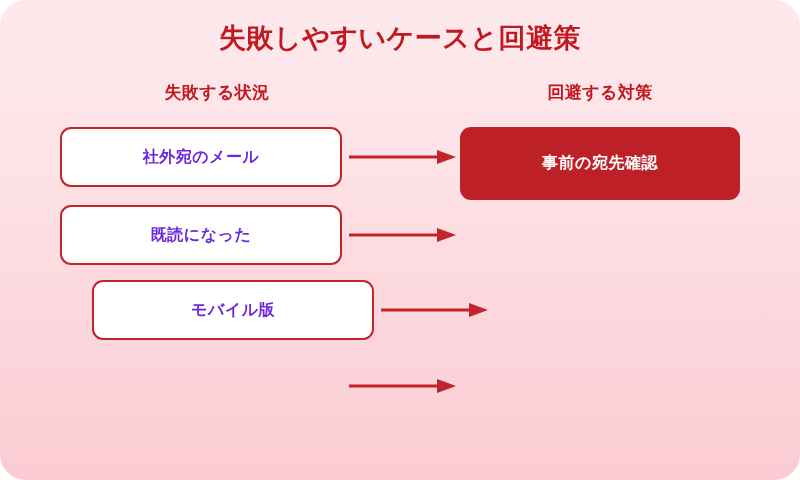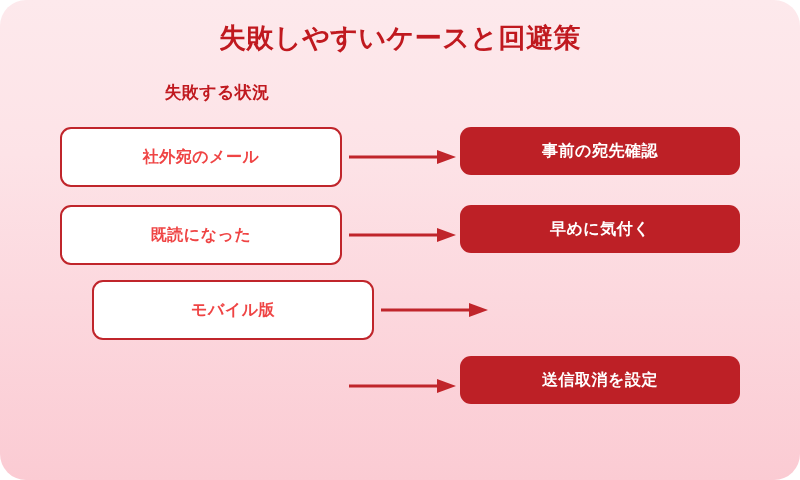--- a/index.html
+++ b/index.html
@@ -72,33 +72,33 @@
     top: 0;
     width: 282px;
     height: 60px;
     box-sizing: border-box;
     background: #ffffff;
     border: 2.5px solid #c0252b;
     border-radius: 11px;
     display: flex;
     align-items: center;
     justify-content: center;
-    color: #ef4444;
+    color: #6d28d9;
     font-size: 16px;
     font-weight: bold;
     letter-spacing: 0.5px;
   }
 
   
   .box-fix {
     position: absolute;
     left: 460px;
     top: 0;
     width: 280px;
-    height: 48px;
+    height: 73px;
     box-sizing: border-box;
     background: #bd2026;
     border-radius: 11px;
     display: flex;
     align-items: center;
     justify-content: center;
     color: #ffffff;
     font-size: 16px;
     font-weight: bold;
     letter-spacing: 0.5px;
@@ -115,56 +115,55 @@
   .arrow svg { display: block; }
 </style>
 </head>
 <body>
 
 <div id="card">
 
   <div id="title">失敗しやすいケースと回避策</div>
 
   <div class="col-head" id="head-left">失敗する状況</div>
+  <div class="col-head" id="head-right">回避する対策</div>
 
   <div class="row r0">
     <div class="box-cause">社外宛のメール</div>
     <div class="arrow">
       <svg width="107" height="16" viewBox="0 0 107 16">
         <line x1="0" y1="8" x2="92" y2="8" stroke="#c0252b" stroke-width="3"></line>
         <polygon points="88,1 107,8 88,15" fill="#c0252b"></polygon>
       </svg>
     </div>
     <div class="box-fix">事前の宛先確認</div>
   </div>
 
   <div class="row r1">
     <div class="box-cause">既読になった</div>
     <div class="arrow">
       <svg width="107" height="16" viewBox="0 0 107 16">
         <line x1="0" y1="8" x2="92" y2="8" stroke="#c0252b" stroke-width="3"></line>
         <polygon points="88,1 107,8 88,15" fill="#c0252b"></polygon>
       </svg>
     </div>
-    <div class="box-fix">早めに気付く</div>
   </div>
 
   <div class="row r2">
     <div class="box-cause">モバイル版</div>
     <div class="arrow">
       <svg width="107" height="16" viewBox="0 0 107 16">
         <line x1="0" y1="8" x2="92" y2="8" stroke="#c0252b" stroke-width="3"></line>
         <polygon points="88,1 107,8 88,15" fill="#c0252b"></polygon>
       </svg>
     </div>
   </div>
 
   <div class="row r3">
     <div class="arrow">
       <svg width="107" height="16" viewBox="0 0 107 16">
         <line x1="0" y1="8" x2="92" y2="8" stroke="#c0252b" stroke-width="3"></line>
         <polygon points="88,1 107,8 88,15" fill="#c0252b"></polygon>
       </svg>
     </div>
-    <div class="box-fix">送信取消を設定</div>
   </div>
 
 </div>
 
 </body></html>

